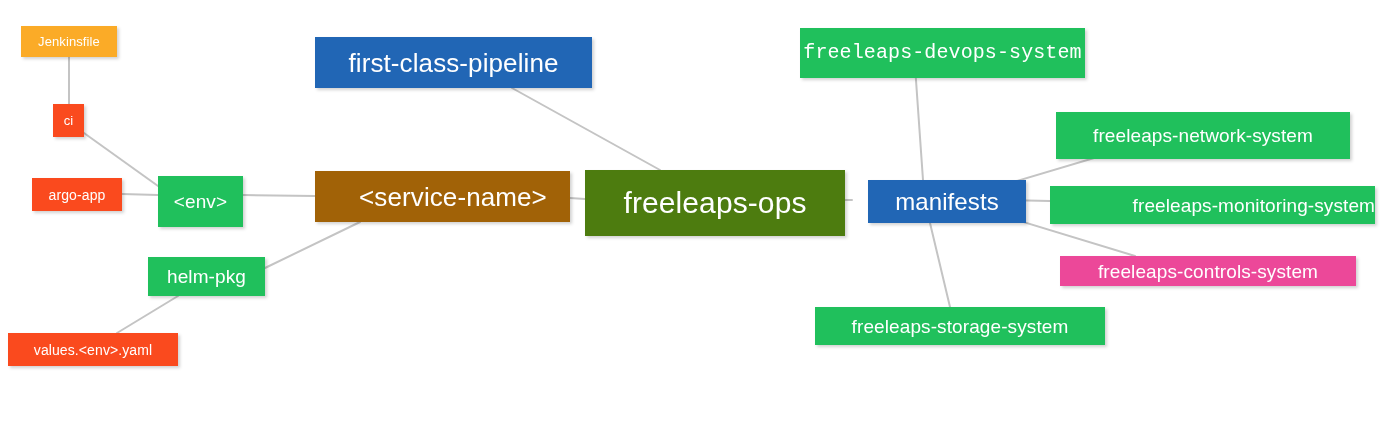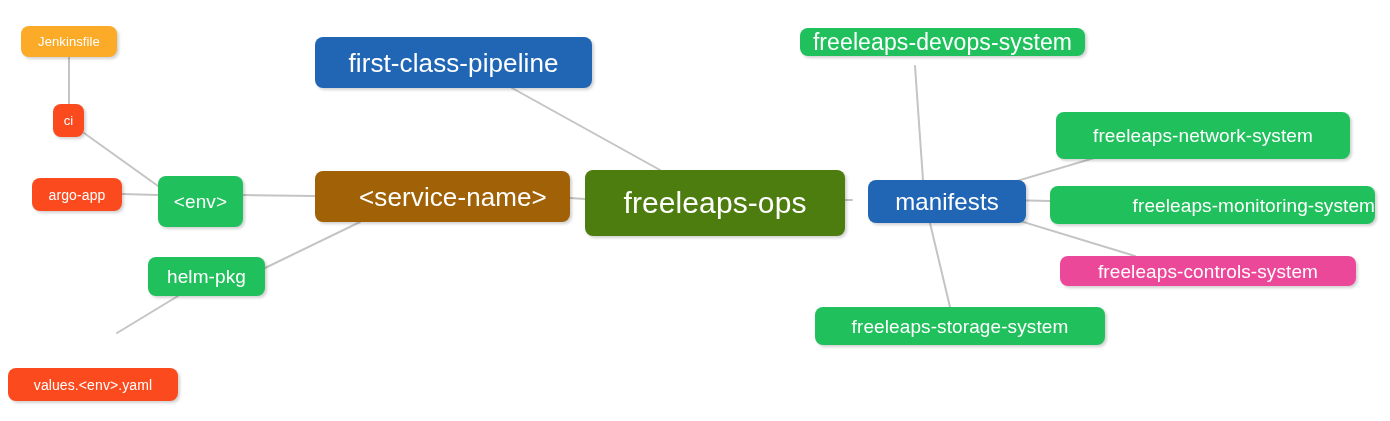--- a/index.html
+++ b/index.html
@@ -23,21 +23,21 @@
     height: 421px;
     pointer-events: none;
   }
   .node {
     position: absolute;
     box-sizing: border-box;
     display: flex;
     align-items: center;
     justify-content: center;
     color: #ffffff;
-    border-radius: 8px;
+    border-radius: 0;
     white-space: nowrap;
     box-shadow: 2px 2px 3px rgba(0,0,0,0.18);
     letter-spacing: 0.1px;
     line-height: 1;
   }
   .node span { display: block; }
 </style>
 </head>
 <body>
 
@@ -67,36 +67,36 @@
       </div>
       <div class="node" style="left: 32px; top: 178px; width: 90px; height: 33px; background: rgb(250, 74, 30); font-size: 14px;">
         <span>argo-app</span>
       </div>
       <div class="node" style="left: 158px; top: 176px; width: 85px; height: 51px; background: rgb(32, 192, 92); font-size: 19px;">
         <span>&lt;env&gt;</span>
       </div>
       <div class="node" style="left: 148px; top: 257px; width: 117px; height: 39px; background: rgb(32, 192, 92); font-size: 19px;">
         <span>helm-pkg</span>
       </div>
-      <div class="node" style="left: 8px; top: 333px; width: 170px; height: 33px; background: rgb(250, 74, 30); font-size: 14px; margin-top: 35px;">
+      <div class="node" style="left: 8px; top: 333px; width: 170px; height: 33px; background: rgb(250, 74, 30); font-size: 14px;">
         <span>values.&lt;env&gt;.yaml</span>
       </div>
       <div class="node" style="left: 315px; top: 37px; width: 277px; height: 51px; background: rgb(33, 102, 181); font-size: 26px;">
         <span>first-class-pipeline</span>
       </div>
       <div class="node" style="left: 315px; top: 171px; width: 255px; height: 51px; background: #a16207; font-size: 26px; padding-left: 21px;">
         <span>&lt;service-name&gt;</span>
       </div>
       <div class="node" style="left: 585px; top: 170px; width: 260px; height: 66px; background: #4d7c0f; font-size: 30px;">
         <span>freeleaps-ops</span>
       </div>
       <div class="node" style="left: 852px; top: 180px; width: 158px; height: 43px; background: rgb(33, 102, 181); font-size: 24px; margin-left: 16px;">
         <span>manifests</span>
       </div>
-      <div class="node" style="left: 800px; top: 28px; width: 285px; height: 28px; background: rgb(32, 192, 92); font-size: 23px;">
+      <div class="node" style="left: 800px; top: 28px; width: 285px; height: 50px; background: rgb(32, 192, 92); font-size: 20px; font-family: Liberation Mono, monospace;">
         <span>freeleaps-devops-system</span>
       </div>
       <div class="node" style="left: 1056px; top: 112px; width: 294px; height: 47px; background: rgb(32, 192, 92); font-size: 19px;">
         <span>freeleaps-network-system</span>
       </div>
       <div class="node" style="left: 1050px; top: 186px; width: 325px; height: 38px; background: rgb(32, 192, 92); font-size: 19px; justify-content: flex-end;">
         <span>freeleaps-monitoring-system</span>
       </div>
       <div class="node" style="left: 1060px; top: 256px; width: 296px; height: 30px; background: #ec4899; font-size: 19px;">
         <span>freeleaps-controls-system</span>

